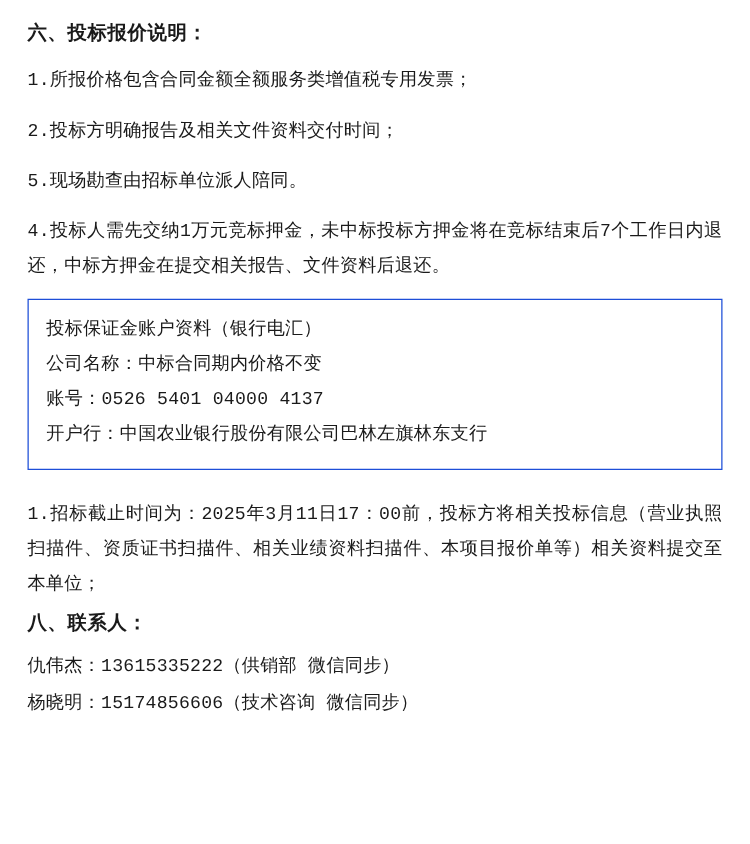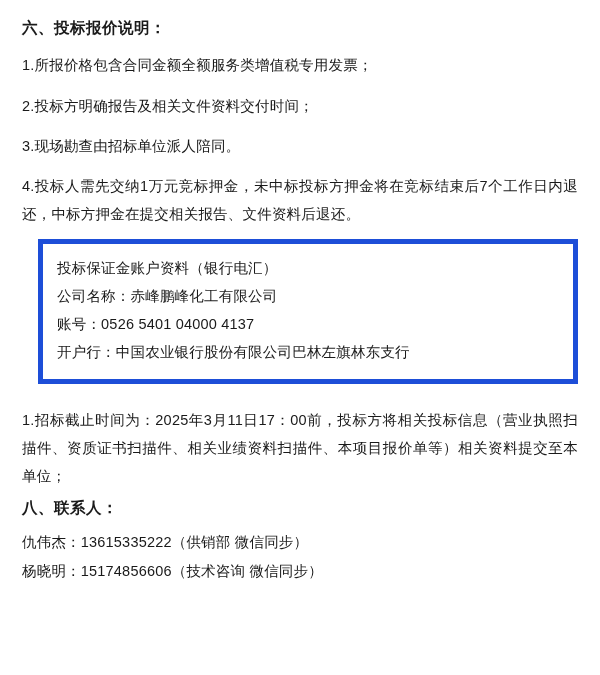--- a/index.html
+++ b/index.html
@@ -14,39 +14,40 @@
     color: #1a1a1a;
     overflow: hidden;
   }
   .page {
     position: relative;
     width: 600px;
     height: 675px;
     box-sizing: border-box;
     padding: 10px 22px 0 22px;
     background: #ffffff;
+    font-family: Liberation Mono, monospace;
   }
   .section-title {
     font-size: 15.5px;
     font-weight: bold;
     letter-spacing: 0.5px;
     margin: 6px 0 8px 0;
     line-height: 1.5;
   }
   .para {
     font-size: 14.5px;
     line-height: 1.95;
     margin: 12px 0 1px 0;
     text-align: justify;
     letter-spacing: 0.2px;
   }
   .bank-box {
-    border: 5px solid #1d4ed8;
+    border: 1px solid #1d4ed8;
     box-sizing: border-box;
-    margin: 10px 0 4px 16px;
+    margin: 10px 0 4px 0;
     padding: 10px 14px 12px 14px;
   }
   .bank-line {
     font-size: 14.5px;
     line-height: 1.95;
     letter-spacing: 0.2px;
   }
   .contact-line {
     font-size: 14.5px;
     line-height: 2.05;
@@ -56,27 +57,27 @@
 </style>
 </head>
 <body>
 
 <div class="page">
 
   <div class="section-title">六、投标报价说明：</div>
 
   <div class="para">1.所报价格包含合同金额全额服务类增值税专用发票；</div>
   <div class="para">2.投标方明确报告及相关文件资料交付时间；</div>
-  <div class="para">3.现场勘查由招标单位派人陪同。</div>
+  <div class="para">5.现场勘查由招标单位派人陪同。</div>
   <div class="para">4.投标人需先交纳1万元竞标押金，未中标投标方押金将在竞标结束后7个工作日内退还，中标方押金在提交相关报告、文件资料后退还。</div>
 
   <div class="bank-box">
     <div class="bank-line">投标保证金账户资料（银行电汇）</div>
     <div class="bank-line">
-      <span>公司名称：</span><span>赤峰鹏峰化工有限公司</span>
+      <span>公司名称：</span><span>中标合同期内价格不变</span>
     </div>
     <div class="bank-line">
       <span>账号：</span><span>0526 5401 04000 4137</span>
     </div>
     <div class="bank-line">
       <span>开户行：</span><span>中国农业银行股份有限公司巴林左旗林东支行</span>
     </div>
   </div>
 
   <div class="gap-s"></div>

